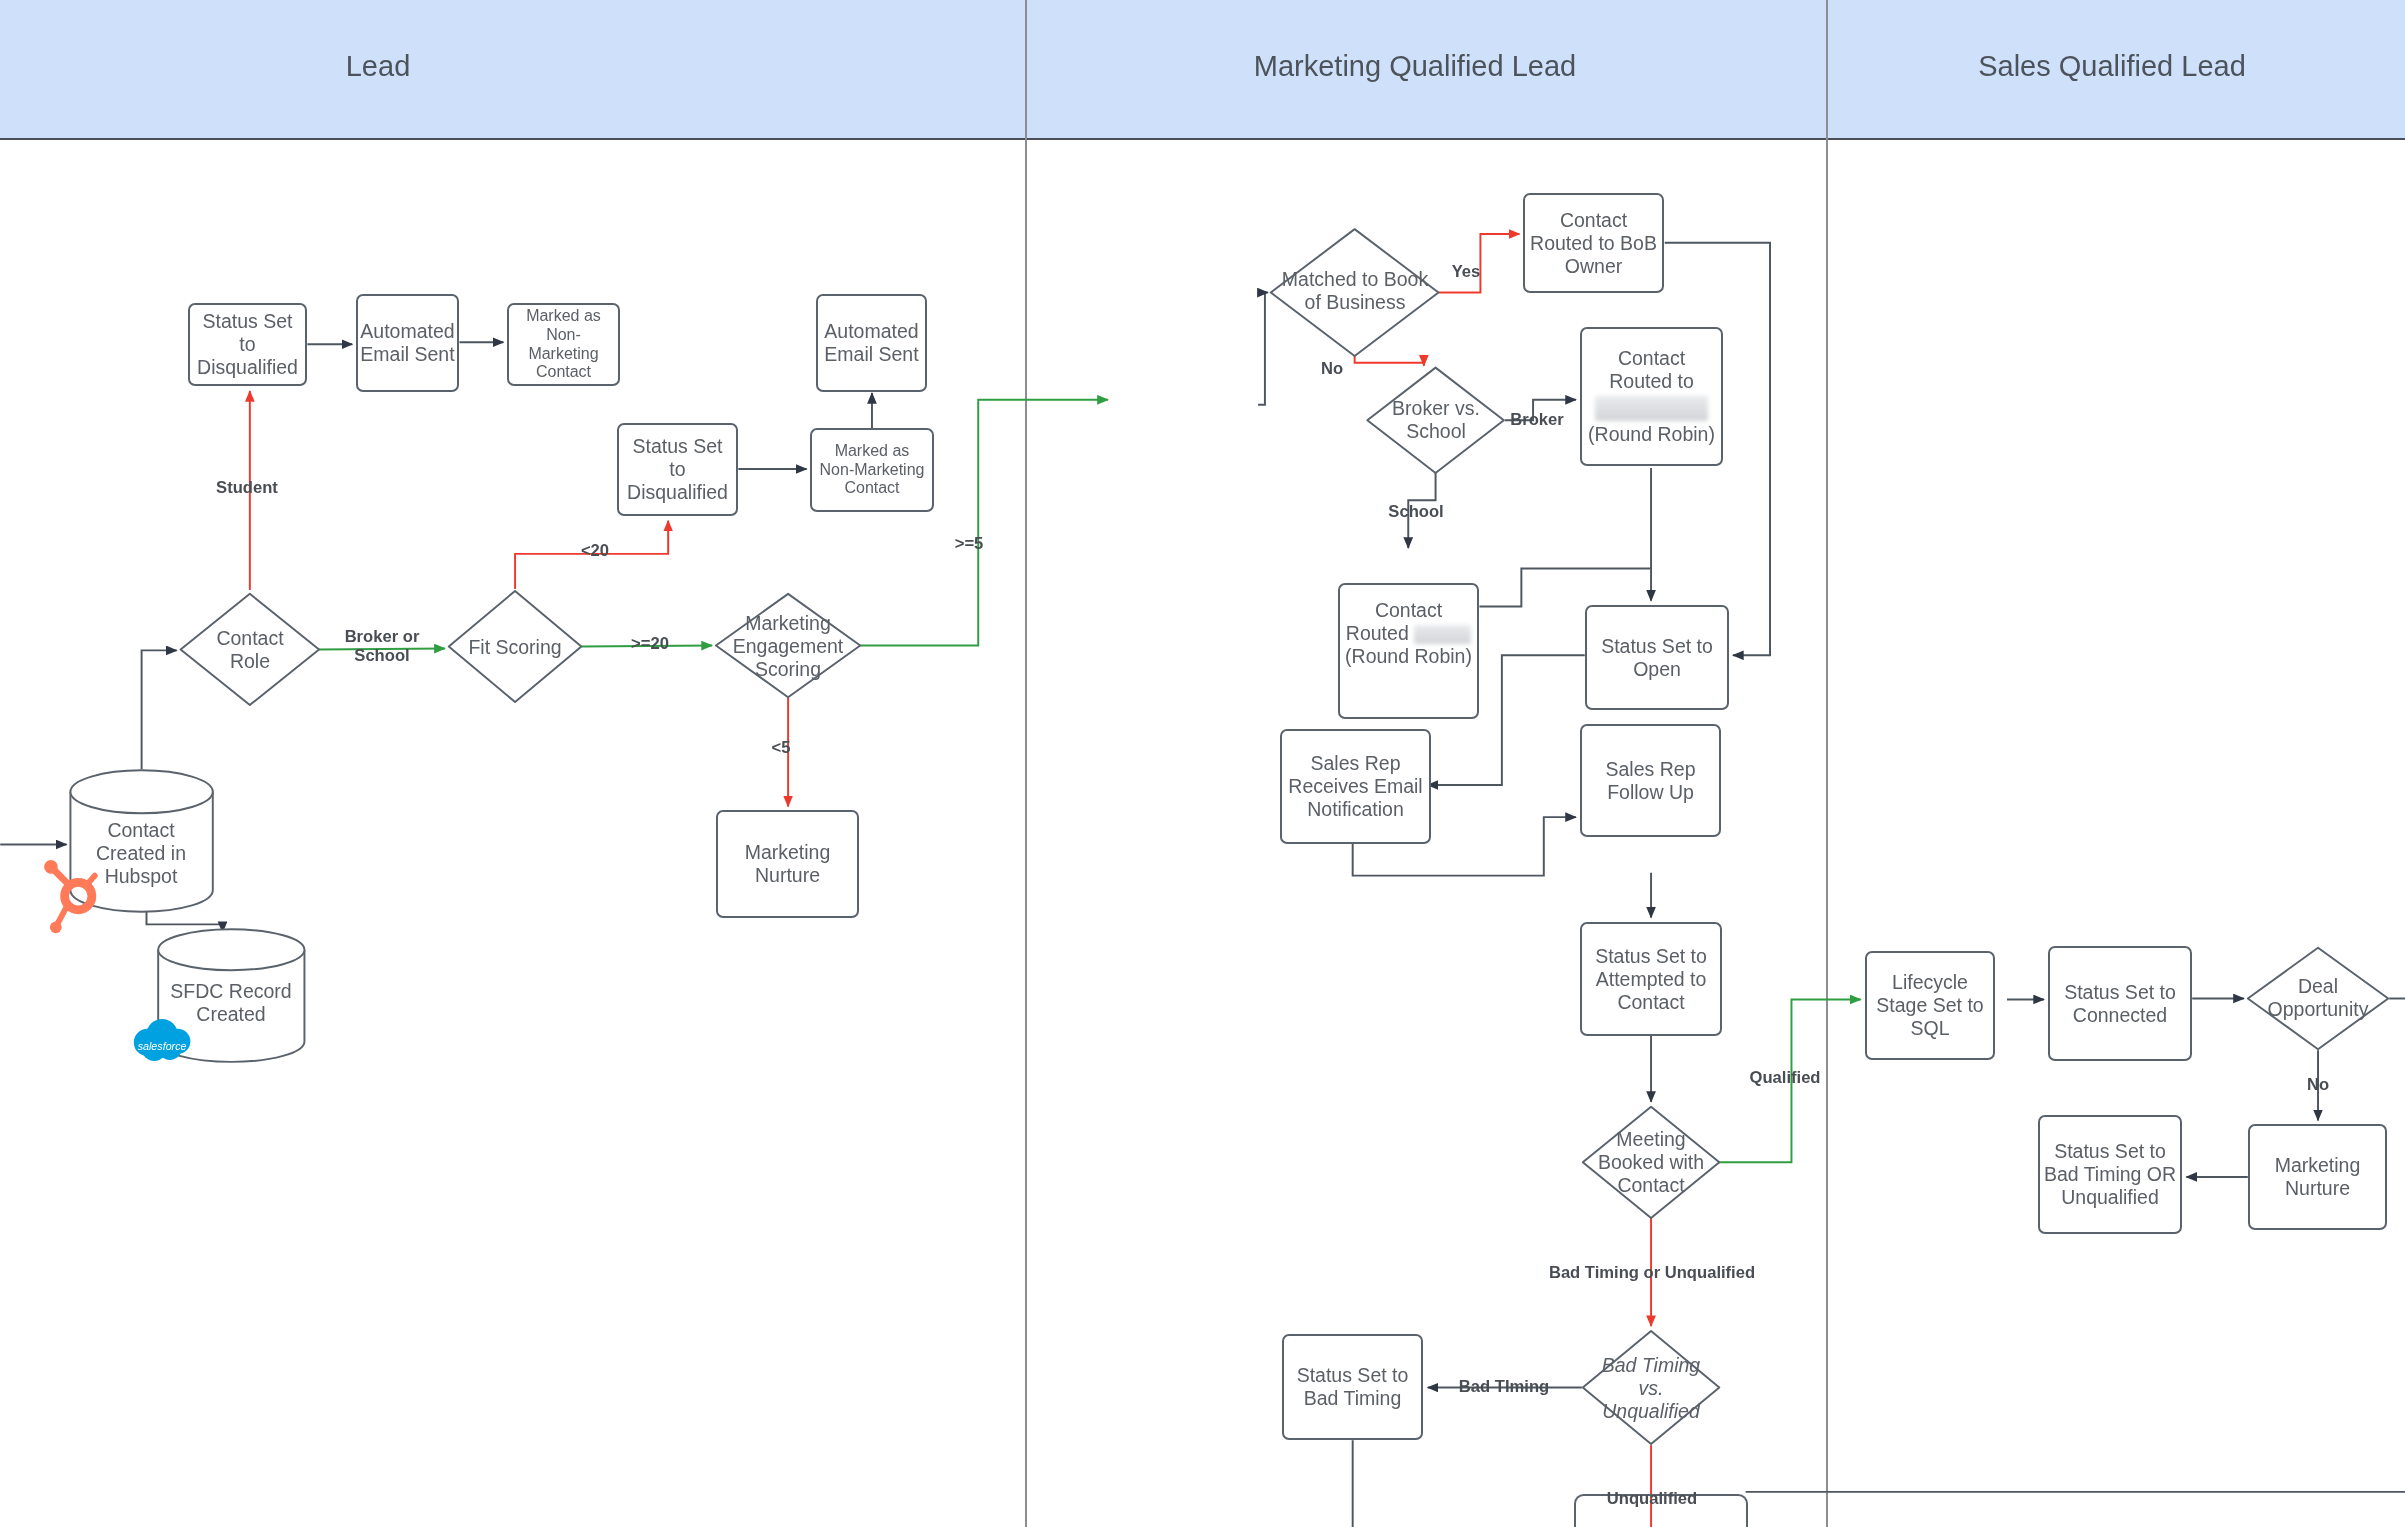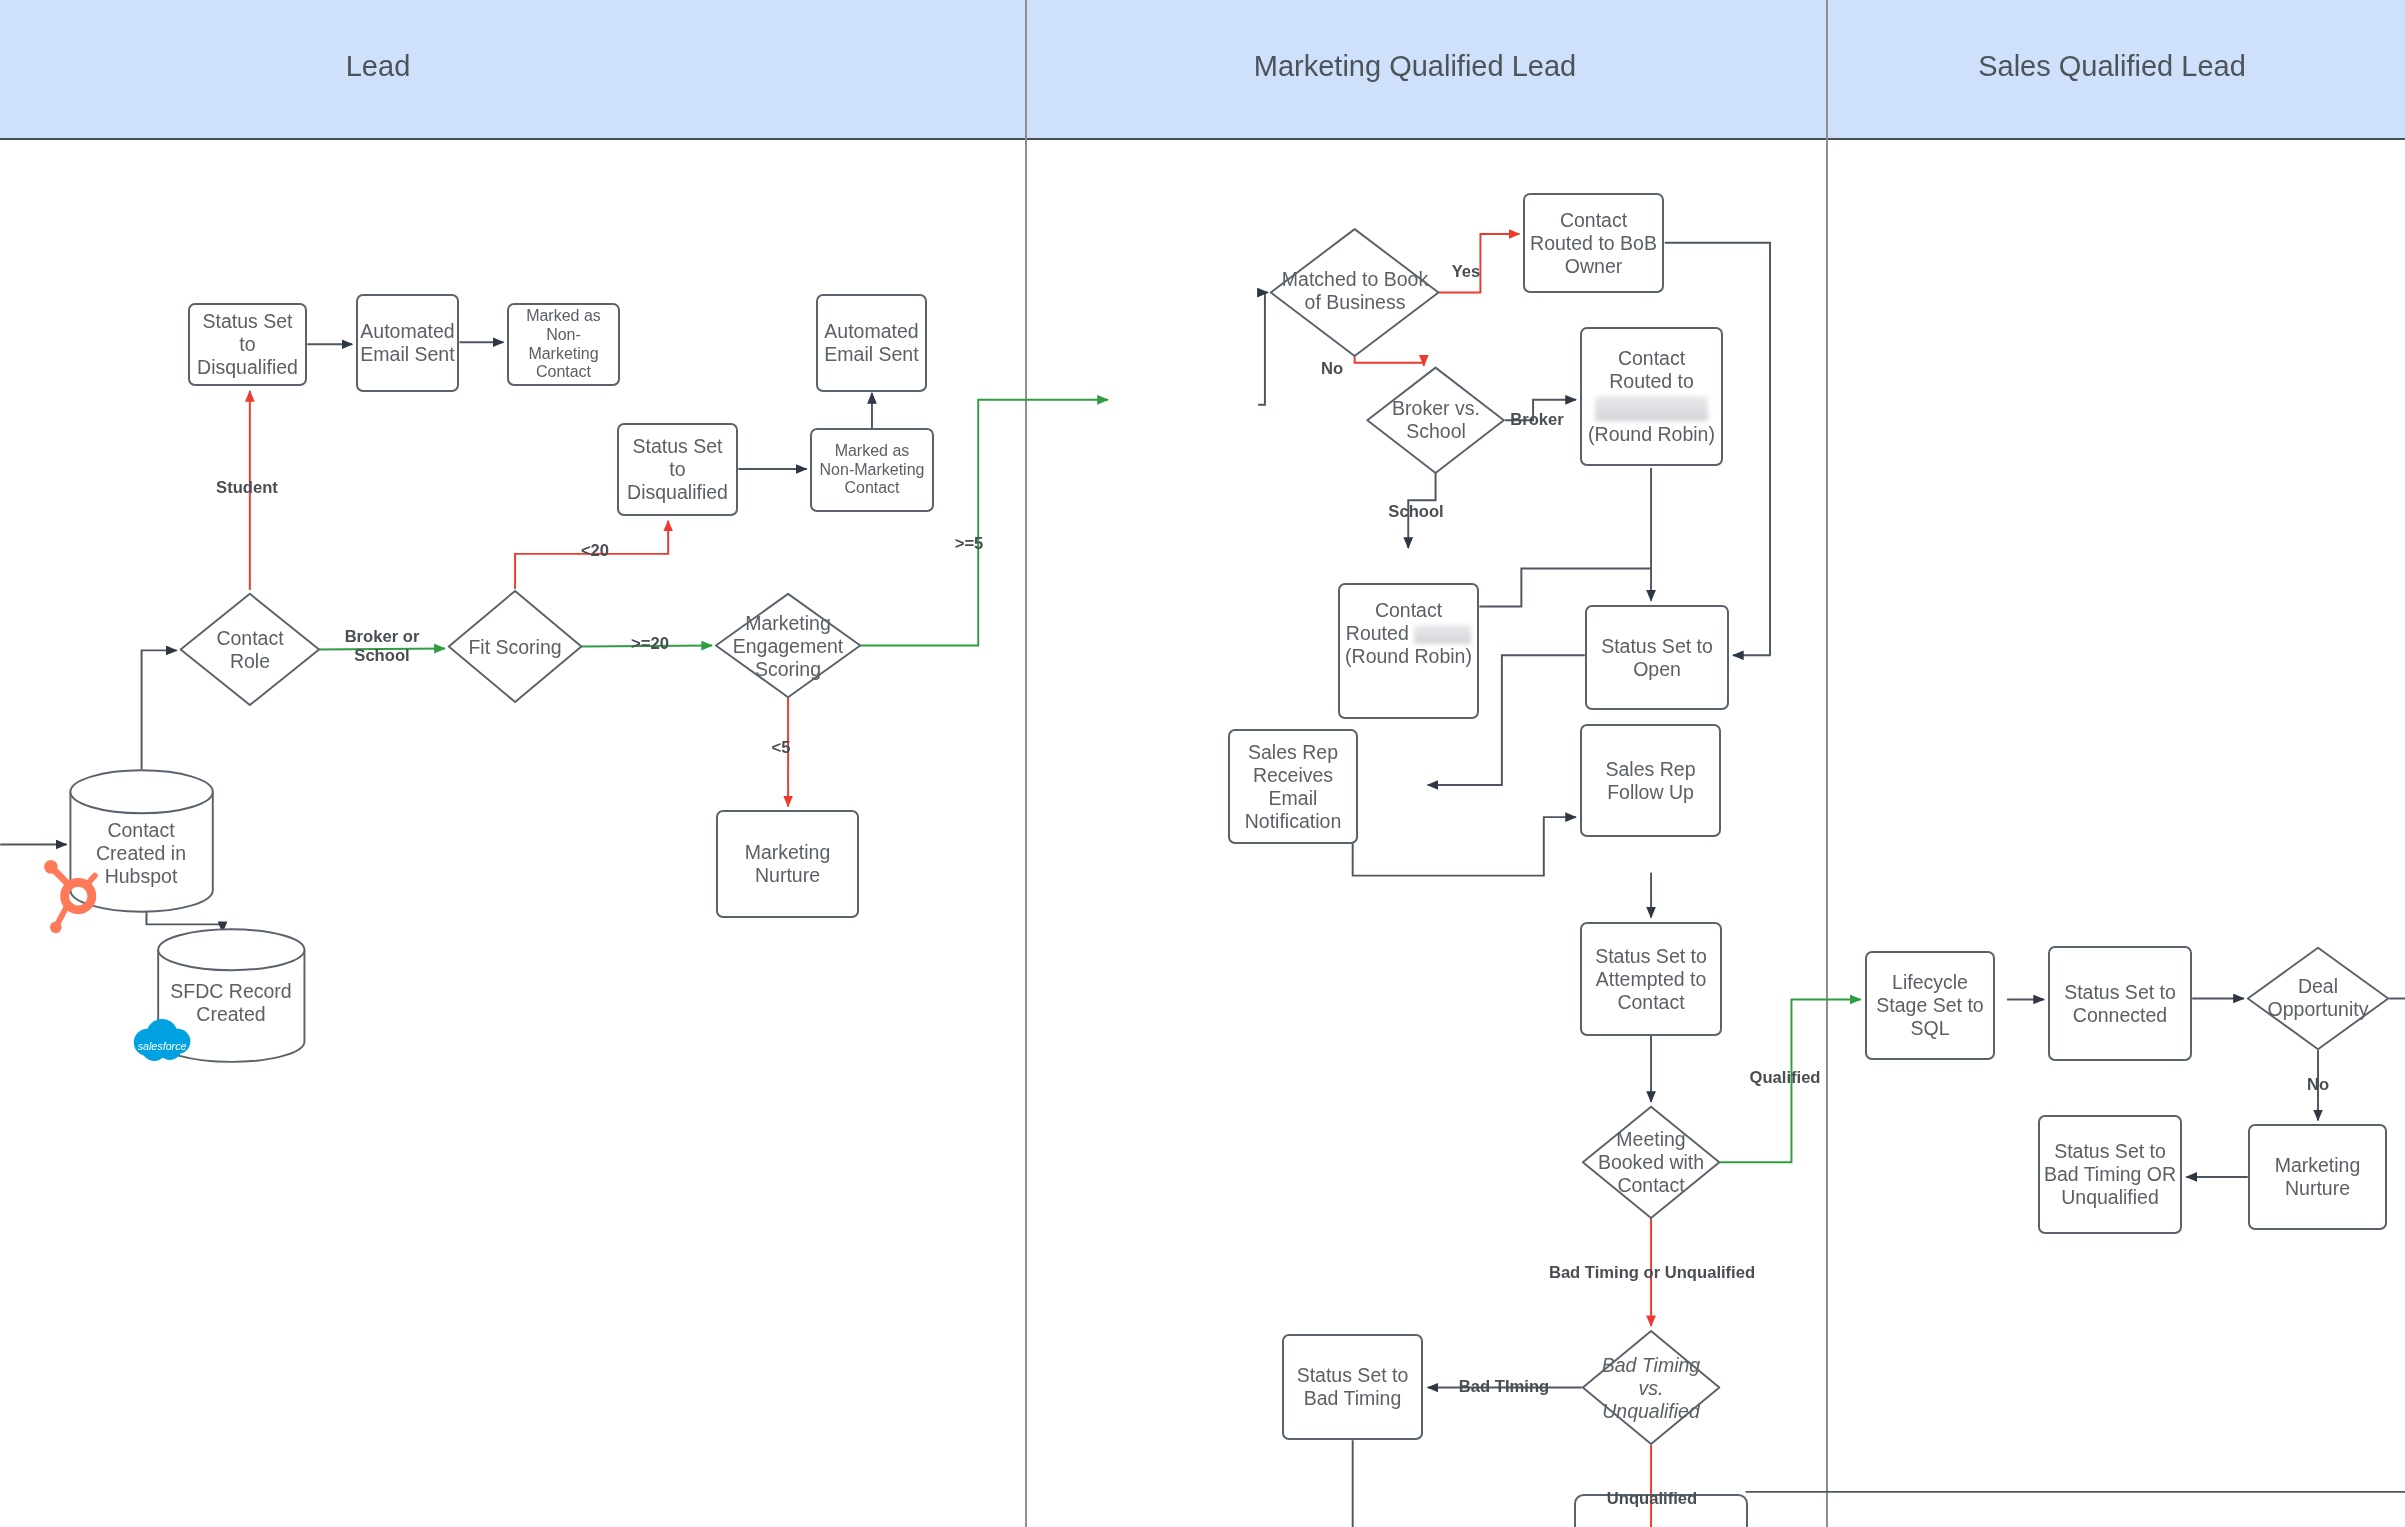--- a/index.html
+++ b/index.html
@@ -173,21 +173,21 @@
 
   <div class="node" style="left:1338px;top:552px;width:141px;height:136px;display:block;padding-top:13.7px;margin-top:31px;">
     <span>Contact Routed</span>
     <span class="redact inline"></span>
     <span>(Round Robin)</span>
   </div>
 
   <div class="node" style="left:1585px;top:605px;width:144px;height:105px;">
       <span>Status Set to Open</span>
     </div>
-  <div class="node" style="left:1228px;top:729px;width:130px;height:115px;">
+  <div class="node" style="left:1280px;top:729px;width:151px;height:115px;">
       <span>Sales Rep Receives Email Notification</span>
     </div>
   <div class="node" style="left:1580px;top:724px;width:141px;height:113px;">
       <span>Sales Rep Follow Up</span>
     </div>
   <div class="node" style="left:1580px;top:922px;width:142px;height:114px;">
       <span>Status Set to Attempted to Contact</span>
     </div>
   <div class="node" style="left:1282px;top:1334px;width:141px;height:106px;">
       <span>Status Set to Bad Timing</span>

